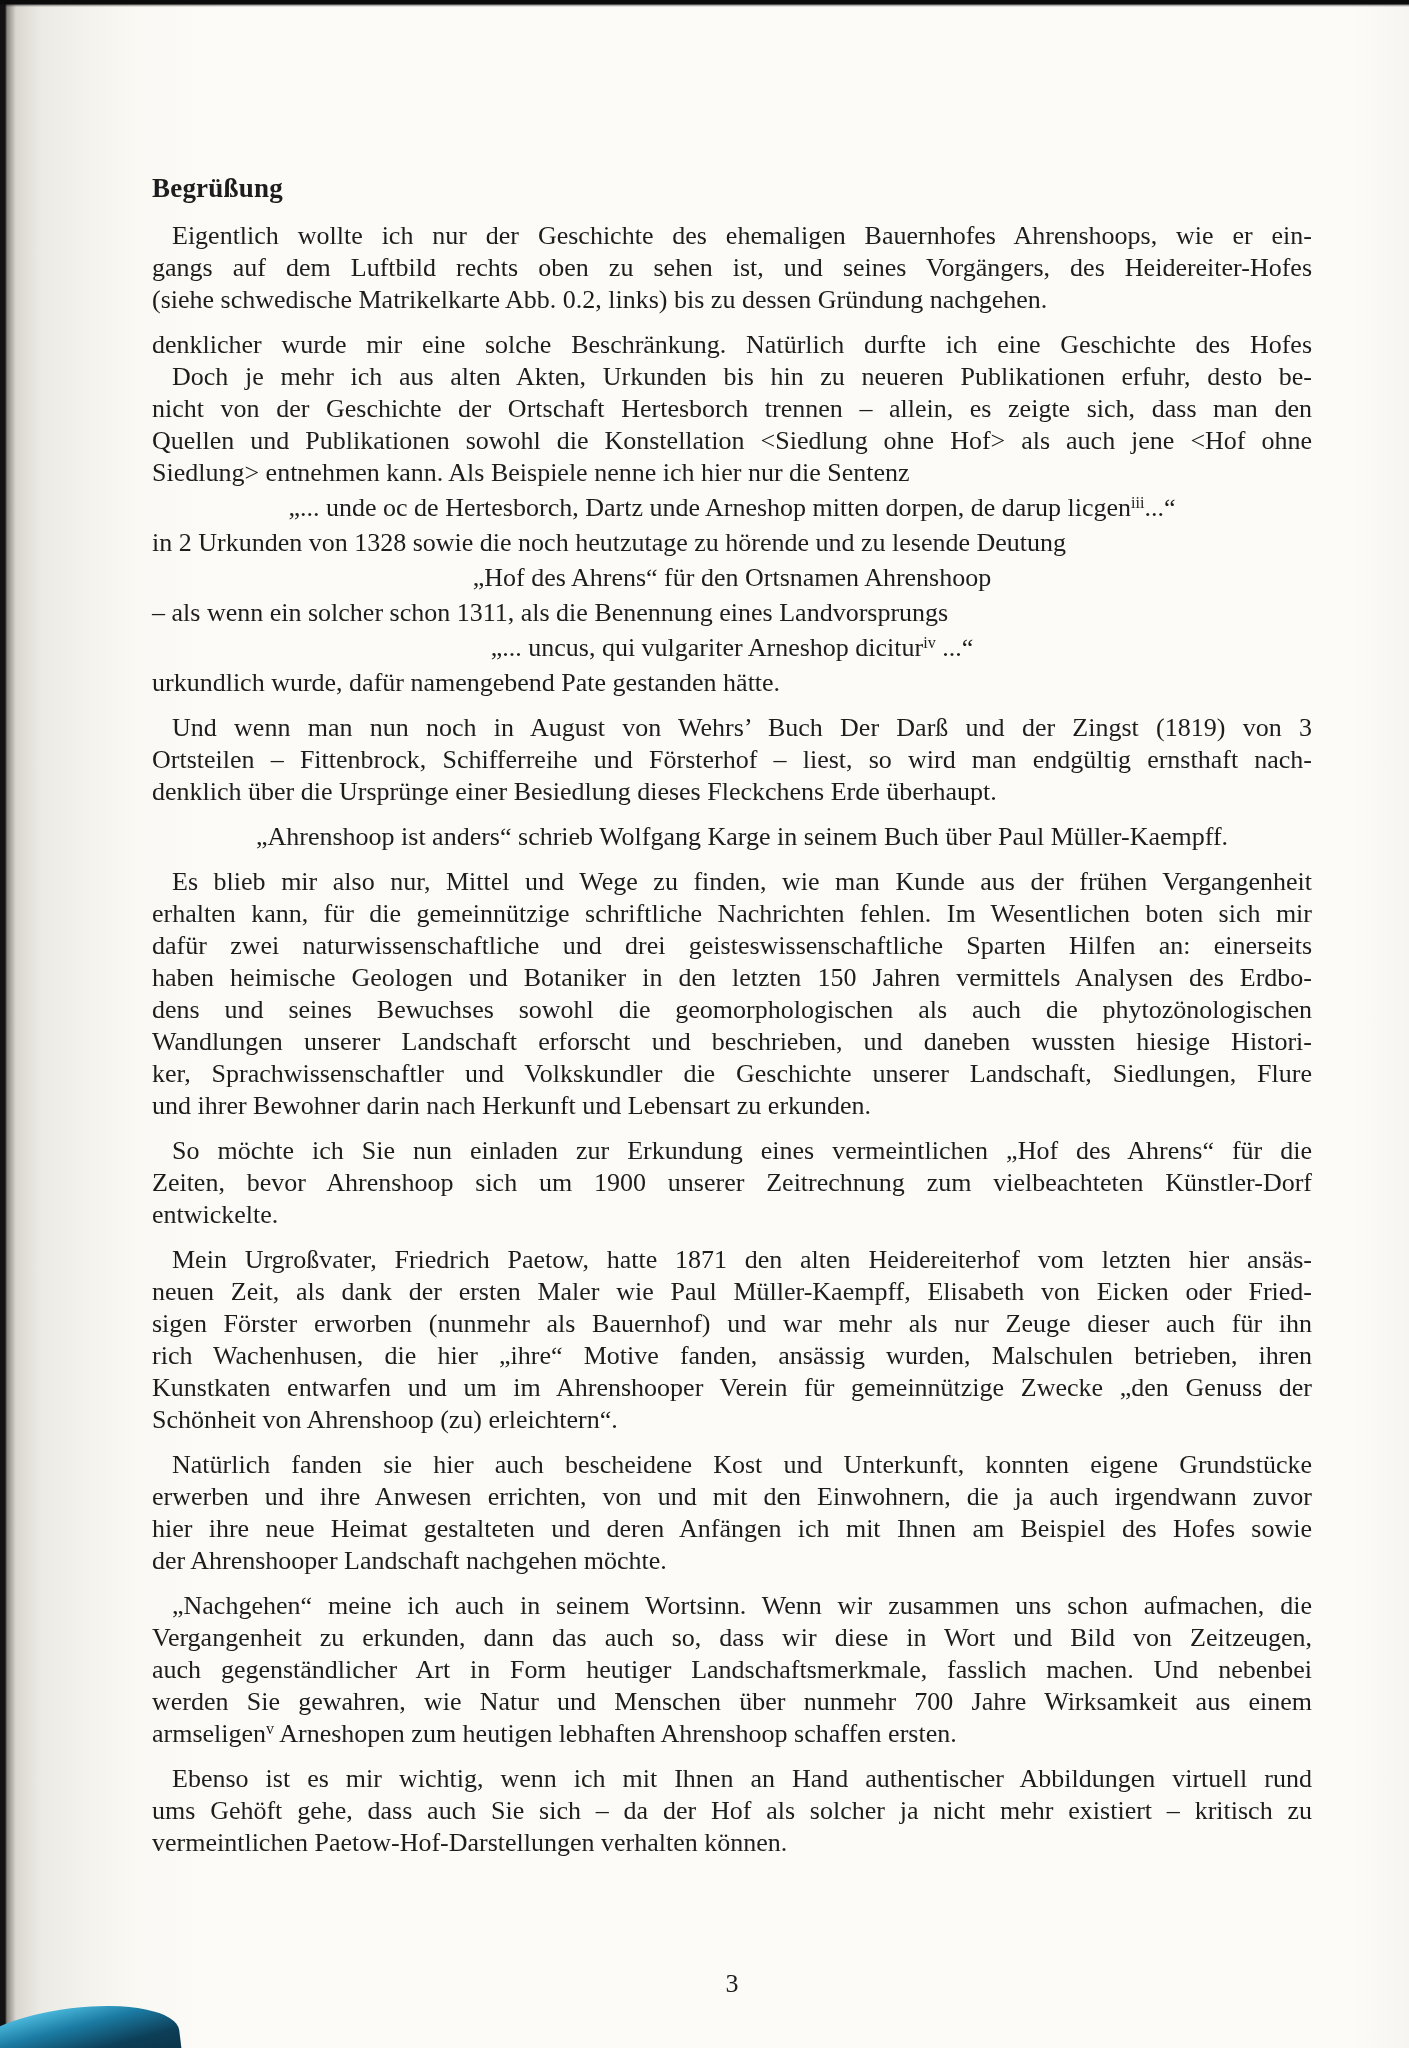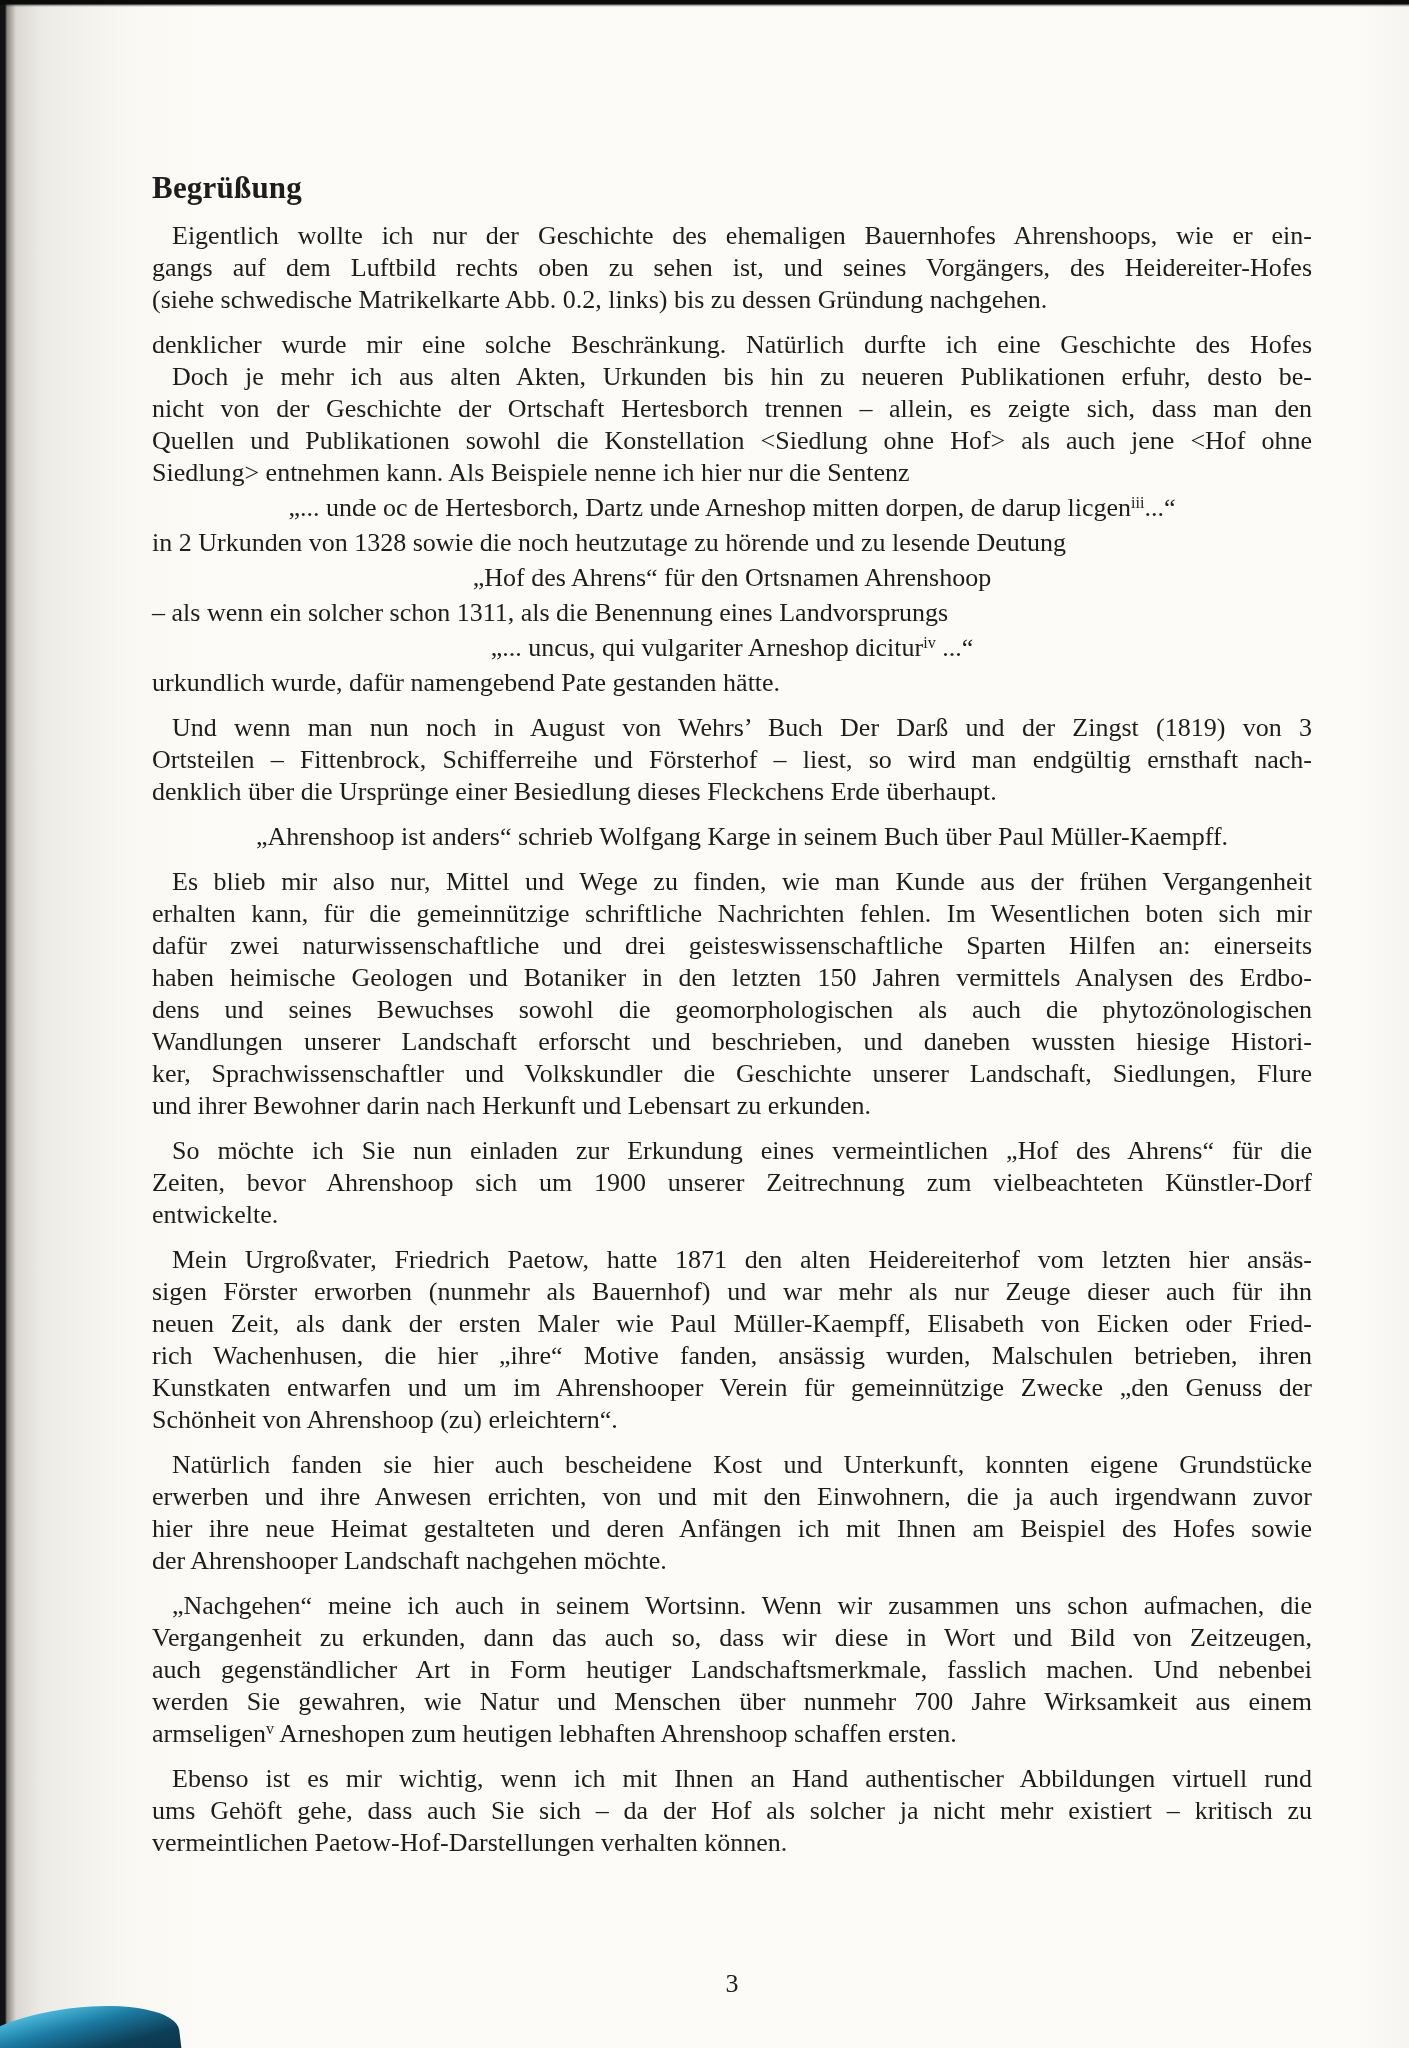--- a/index.html
+++ b/index.html
@@ -45,21 +45,21 @@
     padding-top: 172px;
   }
   .tline {
     font-size: 26px;
     line-height: 32px;
     white-space: nowrap;
     text-align: left;
   }
   .tline.just { text-align: justify; text-align-last: justify; }
   .tline.indent { text-indent: 20px; text-align: center; }
-  .block.heading .tline { font-size: 31px; font-weight: bold; letter-spacing: 0.2px; }
+  .block.heading .tline { font-size: 27px; font-weight: bold; letter-spacing: 0.2px; }
   .block.heading { margin-bottom: 16px; }
   .block.para { margin-top: 13px; }
   .block.line, .block.quote-center { margin-top: 3px; }
   .block.quote-center .tline { text-align: center; }
   .it { }
   sup.mark {
     font-size: 0.62em;
     line-height: 0;
     position: relative;
     top: -0.48em;
@@ -130,22 +130,22 @@
         <div class="tline just"><span>ker, Sprachwissenschaftler und Volkskundler die Geschichte unserer Landschaft, Siedlungen, Flure</span></div>
         <div class="tline"><span>und ihrer Bewohner darin nach Herkunft und Lebensart zu erkunden.</span></div>
       </div>
       <div class="block para">
         <div class="tline just indent"><span>So möchte ich Sie nun einladen zur Erkundung eines vermeintlichen „Hof des Ahrens“ für die</span></div>
         <div class="tline just"><span>Zeiten, bevor Ahrenshoop sich um 1900 unserer Zeitrechnung zum vielbeachteten Künstler-Dorf</span></div>
         <div class="tline"><span>entwickelte.</span></div>
       </div>
       <div class="block para">
         <div class="tline just indent"><span>Mein Urgroßvater, Friedrich Paetow, hatte 1871 den alten </span><span class="it">Heidereiterhof</span><span> vom letzten hier ansäs-</span></div>
+        <div class="tline just"><span>neuen Zeit, als dank der ersten Maler wie Paul Müller-Kaempff, Elisabeth von Eicken oder Fried-</span></div>
         <div class="tline just"><span>sigen Förster erworben (nunmehr als </span><span class="it">Bauernhof</span><span>) und war mehr als nur Zeuge dieser auch für ihn</span></div>
-        <div class="tline just"><span>neuen Zeit, als dank der ersten Maler wie Paul Müller-Kaempff, Elisabeth von Eicken oder Fried-</span></div>
         <div class="tline just"><span>rich Wachenhusen, die hier „ihre“ Motive fanden, ansässig wurden, Malschulen betrieben, ihren</span></div>
         <div class="tline just"><span>Kunstkaten entwarfen und um im </span><span class="it">Ahrenshooper Verein für gemeinnützige Zwecke</span><span> „den Genuss der</span></div>
         <div class="tline"><span>Schönheit von Ahrenshoop (zu) erleichtern“.</span></div>
       </div>
       <div class="block para">
         <div class="tline just indent"><span>Natürlich fanden sie hier auch bescheidene Kost und Unterkunft, konnten eigene Grundstücke</span></div>
         <div class="tline just"><span>erwerben und ihre Anwesen errichten, von und mit den Einwohnern, die ja auch irgendwann zuvor</span></div>
         <div class="tline just"><span>hier ihre neue Heimat gestalteten und deren Anfängen ich mit Ihnen am Beispiel des Hofes sowie</span></div>
         <div class="tline"><span>der Ahrenshooper Landschaft nachgehen möchte.</span></div>
       </div>

